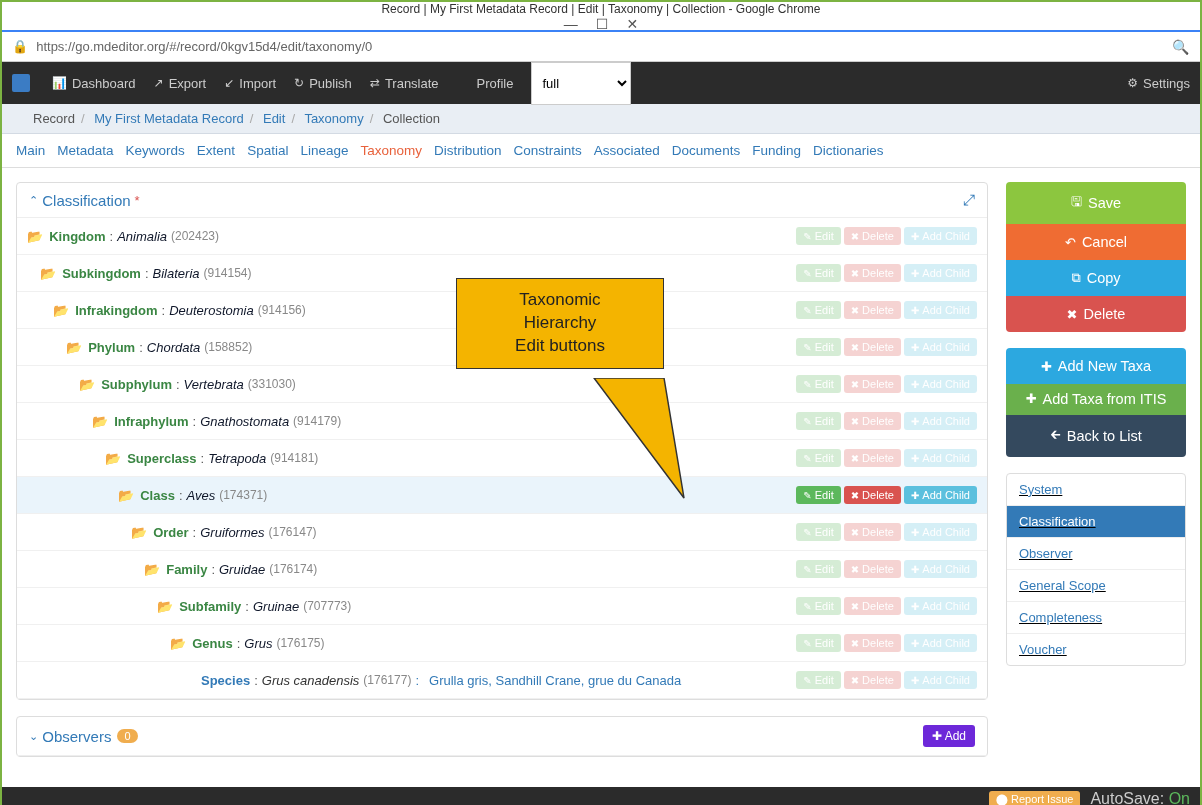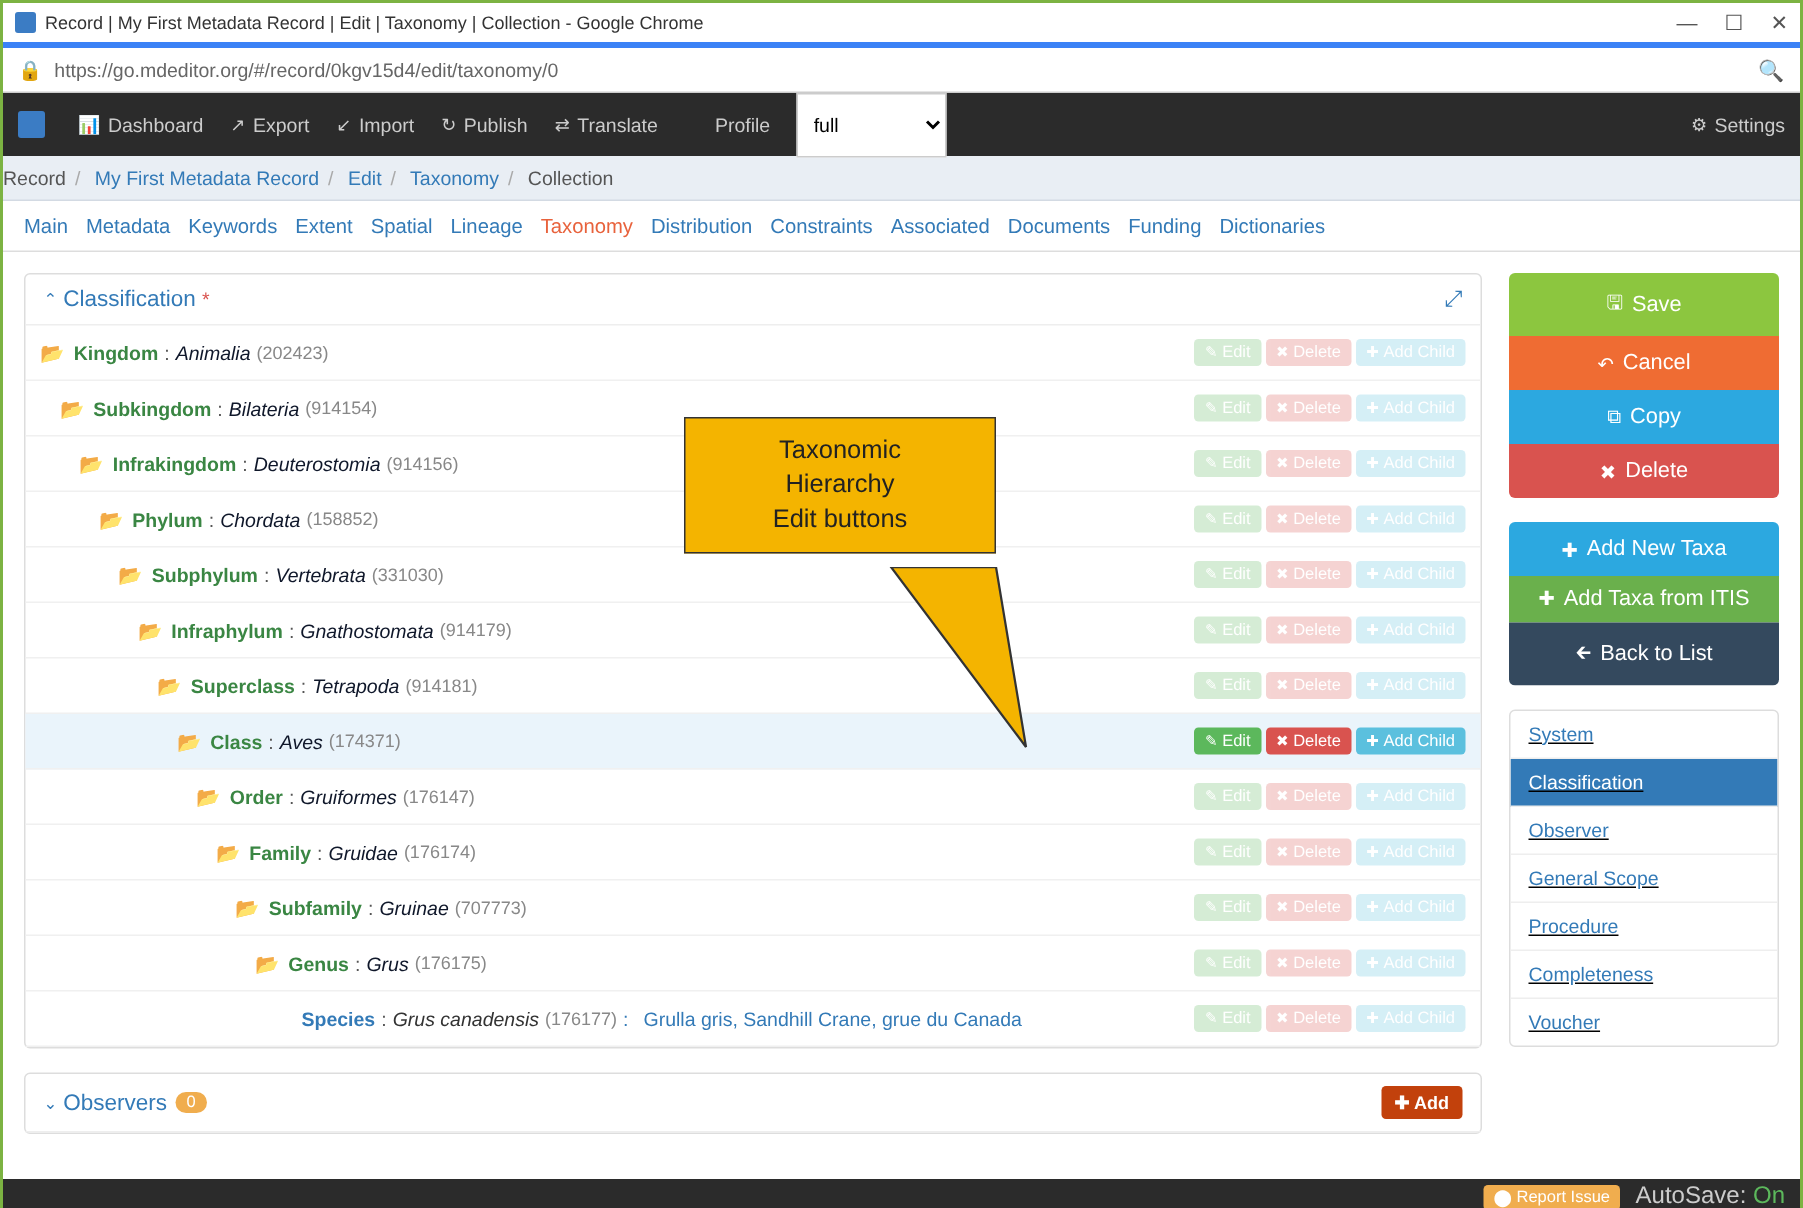--- a/index.html
+++ b/index.html
@@ -1,39 +1,39 @@
 <!DOCTYPE html>
 <html><head>
 <meta charset="utf-8">
 <style>
 * { box-sizing: border-box; margin: 0; padding: 0; }
 body { font-family: Arial, sans-serif; font-size: 13px; background: #fff; }
 
 
 .browser-top { border: 2px solid #7cb342; }
-.title-bar { background: #fff; height: 30px; display: flex; align-items: center; padding: 0 8px; border-bottom: 4px solid #3b82f6; }
+.title-bar { background: #fff; height: 30px; display: flex; align-items: center; padding: 0 8px; border-bottom: 2px solid #3b82f6; flex-direction: column; }
 .title-bar .favicon { width: 14px; height: 14px; background: #3b7cc4; margin-right: 6px; border-radius: 2px; }
 .title-bar .wintitle { flex: 1; font-size: 12px; color: #333; }
 .title-bar .win-controls { display: flex; gap: 18px; font-size: 14px; color: #555; }
 .addr-bar { background: #fff; height: 30px; display: flex; align-items: center; padding: 0 10px; border-bottom: 1px solid #ccc; }
 .addr-bar .lock { margin-right: 8px; color: #555; font-size: 13px; }
 .addr-bar .url { flex: 1; font-size: 13px; color: #666; }
 .addr-bar .search-ic { color: #888; font-size: 14px; }
 
 
 .topnav { background: #2b2b2b; height: 42px; display: flex; align-items: center; padding: 0 10px; color: #ccc; gap: 18px; }
 .topnav .logo { width: 18px; height: 18px; background: #3b7cc4; border-radius: 2px; margin-right: 4px; }
 .topnav .nav-item { display: flex; align-items: center; gap: 5px; font-size: 13px; cursor: pointer; }
 .topnav .nav-item .ic { font-size: 12px; }
 .topnav .profile-label { margin-left: 20px; }
 .topnav select { width: 100px; height: 43px; background: #fff; border: 1px solid #ccc; font-size: 13px; padding: 0 6px; }
 .topnav .spacer { flex: 1; }
 
 
-.breadcrumb { background: #e9eef4; border-bottom: 1px solid #d3dae3; padding: 7px 0; font-size: 13px; }
+.breadcrumb { background: #e9eef4; border-bottom: 1px solid #d3dae3; padding: 7px 31px; font-size: 13px; }
 .breadcrumb a { color: #337ab7; text-decoration: none; }
 .breadcrumb .sep { color: #aaa; margin: 0 6px; }
 .breadcrumb .cur { color: #555; }
 
 
 .tabs { background: #fff; border-bottom: 1px solid #ddd; padding: 9px 14px; display: flex; gap: 12px; font-size: 13.5px; }
 .tabs .tab { color: #337ab7; cursor: pointer; }
 .tabs .tab.active { color: #e8623c; }
 
 
@@ -69,21 +69,21 @@
 .row-btn.add { background: #5bc0de; }
 .row-btn.faded { opacity: 0.25; pointer-events: none; }
 .row-btn .ic { font-size: 10px; }
 
 
 .taxon-row.species .rank { color: #337ab7; }
 .taxon-row.species .name { color: #333; font-style: italic; }
 
 
 .obs-head .badge { background: #f0ad4e; color: #fff; border-radius: 9px; padding: 1px 7px; font-size: 11px; margin-left: 6px; }
-.obs-head .add-btn { margin-left: auto; background: #c2410c; color: #fff; font-size: 12px; padding: 4px 9px; border: none; border-radius: 3px; cursor: pointer; font-weight: bold; }
+.obs-head .add-btn { margin-left: auto; background: #6d28d9; color: #fff; font-size: 12px; padding: 4px 9px; border: none; border-radius: 3px; cursor: pointer; }
 
 
 .side-btn { width: 100%; padding: 10px 6px; border: none; color: #fff; font-size: 14.5px; cursor: pointer; display: flex; align-items: center; justify-content: center; gap: 6px; }
 .side-btn .ic { font-size: 13px; }
 .side-group { border-radius: 4px; overflow: hidden; margin-bottom: 16px; }
 .side-btn.save { background: #8cc63f; }
 .side-btn.cancel { background: #ef6c33; }
 .side-btn.copy { background: #2ca8e0; }
 .side-btn.delete { background: #d9534f; }
 .side-btn.addtaxa { background: #2ca8e0; }
@@ -413,21 +413,20 @@
         <button class="side-btn back">
             <span class="ic">🡰</span>
             <span>Back to List</span>
           </button>
       </div>
       <div class="side-nav" id="sidenav">
           <div class="snitem">System</div>
           <div class="snitem active">Classification</div>
           <div class="snitem">Observer</div>
           <div class="snitem">General Scope</div>
-          <div class="snitem">Procedure</div>
           <div class="snitem">Completeness</div>
           <div class="snitem">Voucher</div>
         </div>
     </div>
   </div>
 
   <div class="callout">
     <div class="callout-box">
       <div>Taxonomic</div>
       <div>Hierarchy</div>

